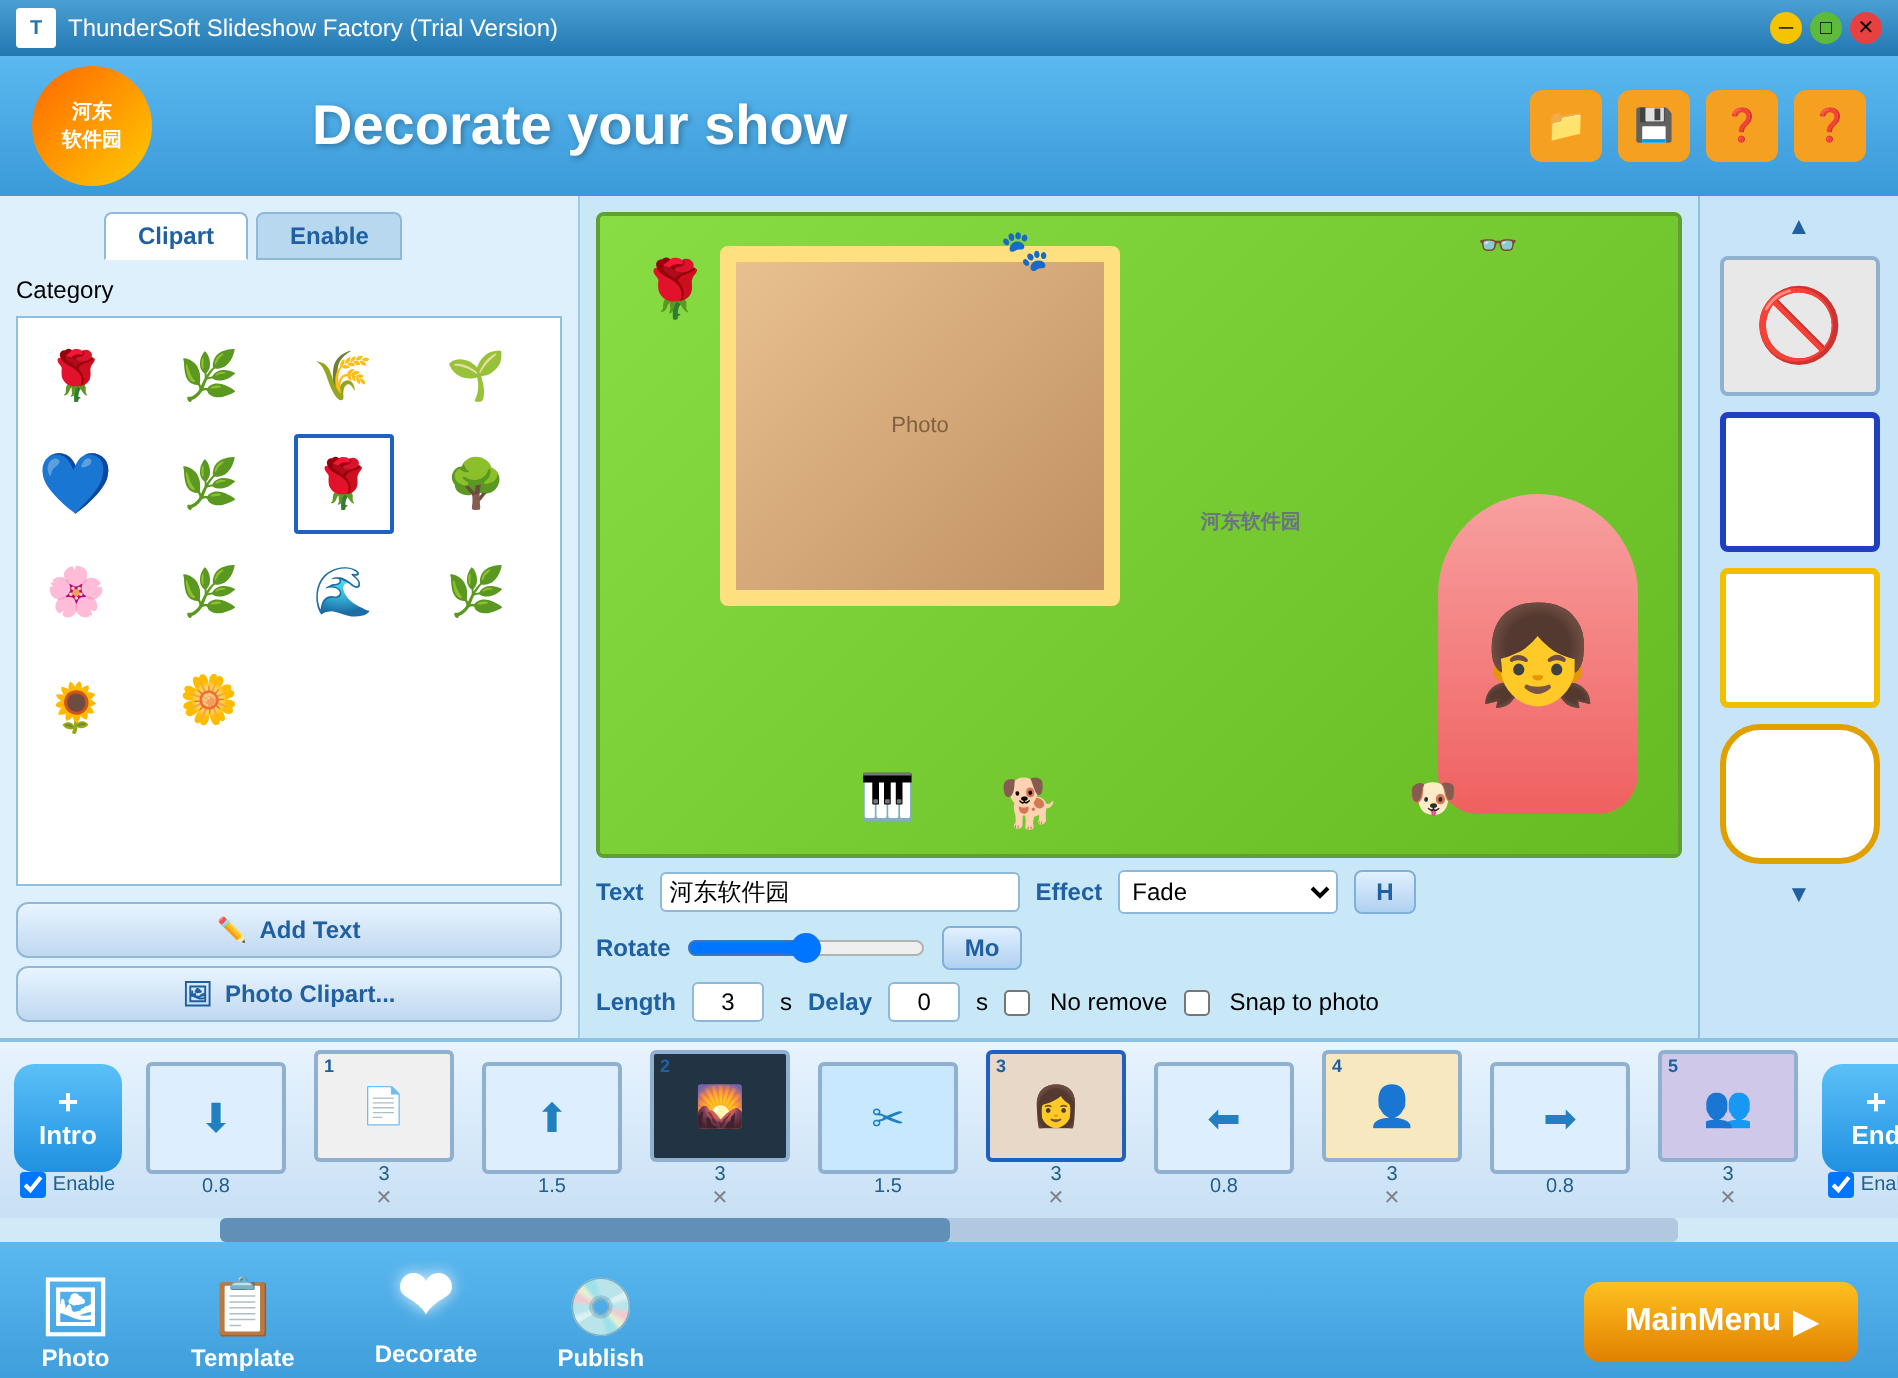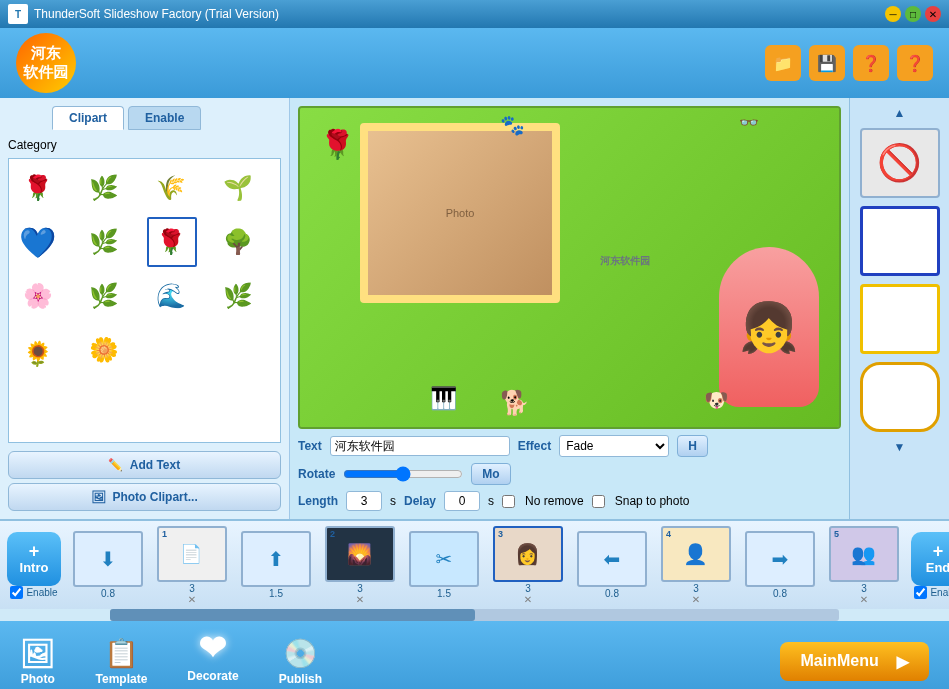--- a/index.html
+++ b/index.html
@@ -289,42 +289,43 @@
       cursor: pointer; color: white; font-size: 12px; font-weight: bold;
     }
     .nav-icon { font-size: 28px; margin-bottom: 2px; }
     .nav-item.active .nav-icon { filter: drop-shadow(0 0 4px rgba(255,255,255,0.8)); }
     .main-menu-btn {
       background: linear-gradient(to bottom, #ffc020, #e08000);
       border: none; border-radius: 8px;
       padding: 10px 20px;
       color: white; font-size: 16px; font-weight: bold;
       cursor: pointer;
-      display: flex; align-items: center; gap: 18px;
+      display: flex; align-items: center; gap: 6px;
     }
   </style>
 </head>
 <body>
 
 <div class="titlebar">
   <div class="titlebar-left">
     <div class="titlebar-logo">T</div>
     <span>ThunderSoft Slideshow Factory (Trial Version)</span>
   </div>
   <div class="titlebar-controls">
     <button class="win-btn win-min">─</button>
     <button class="win-btn win-max">□</button>
     <button class="win-btn win-close">✕</button>
   </div>
 </div>
 
 <div class="header">
   <div class="header-logo-img">
-    <span style="font-size:15px;text-align:center;">河东<br>软件园</span>
-  </div>
+    <span style="font-size:10px;text-align:center;">河东<br>软件园</span>
+  </div>
+  <div class="header-title">Decorate your show</div>
   <div class="header-tools">
     <button class="header-tool-btn">📁</button>
     <button class="header-tool-btn">💾</button>
     <button class="header-tool-btn">❓</button>
     <button class="header-tool-btn">❓</button>
   </div>
 </div>
 
 <div class="main-content">
 

